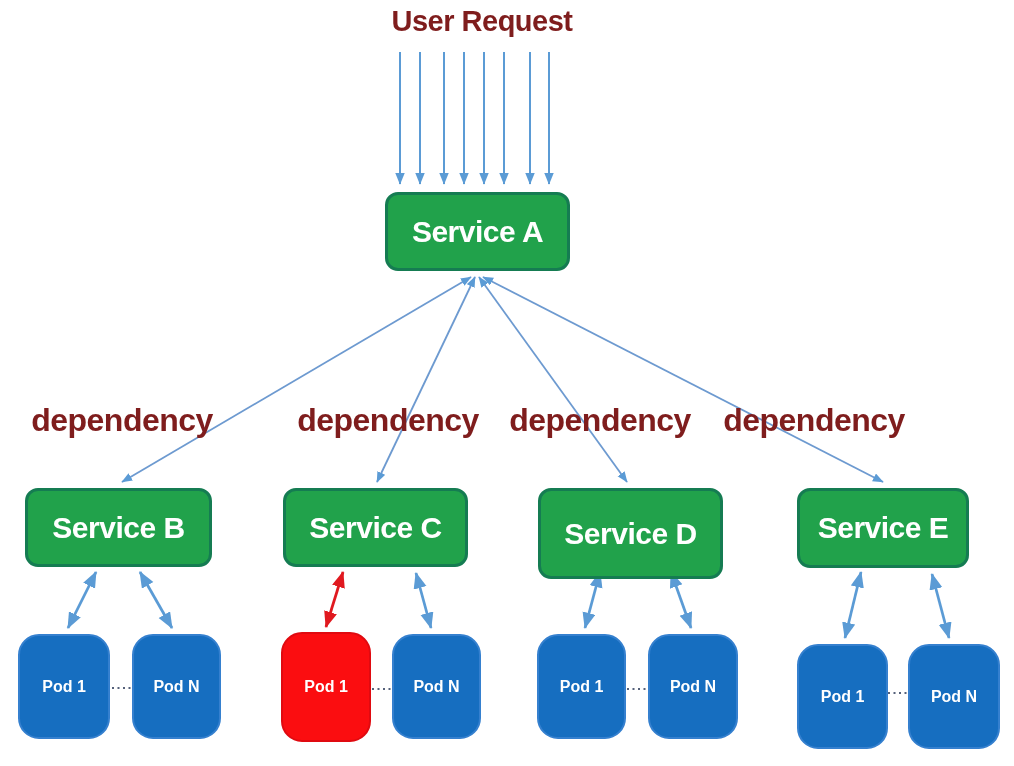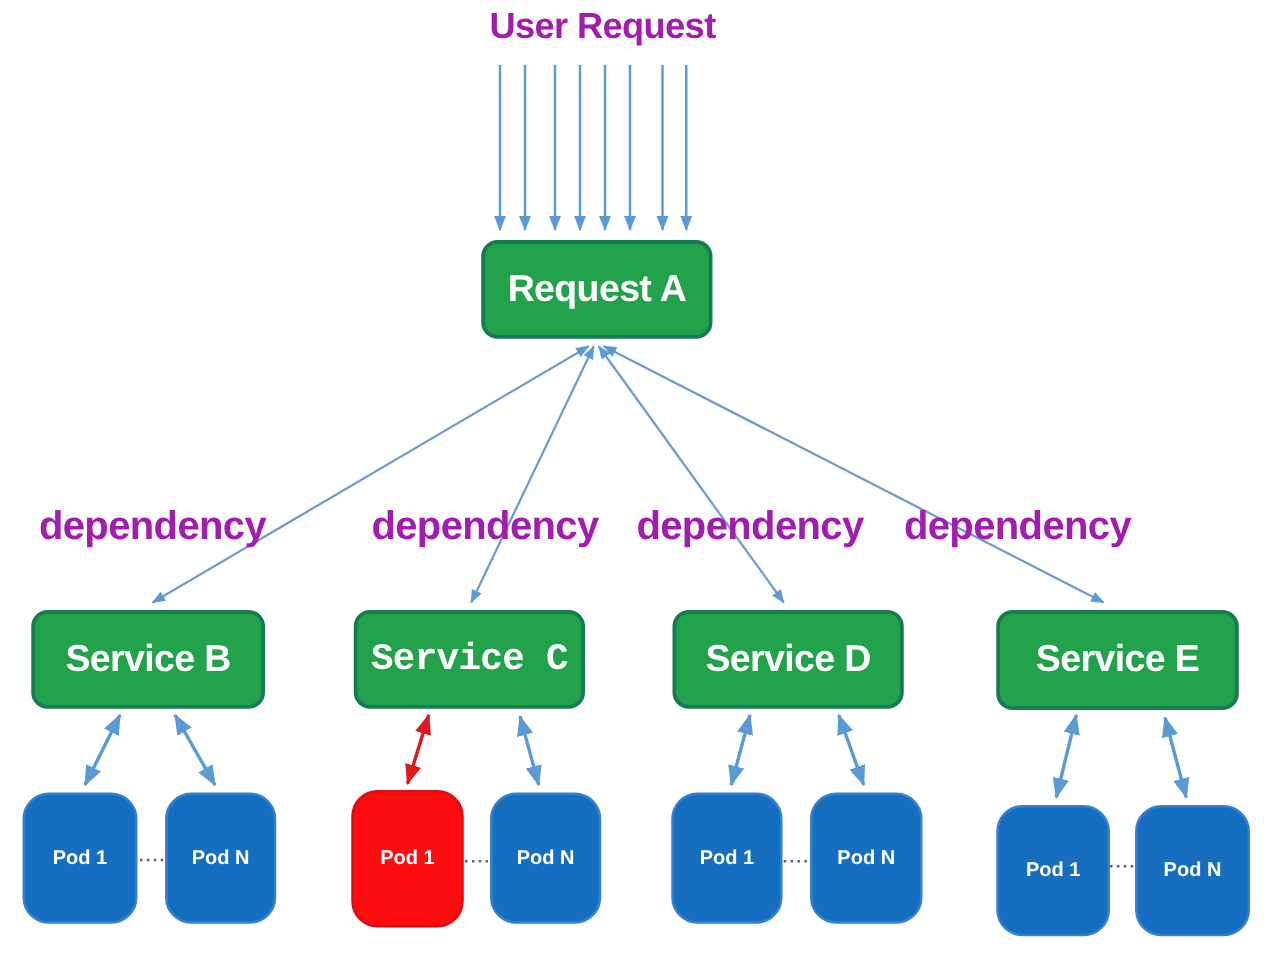--- a/index.html
+++ b/index.html
@@ -2,37 +2,37 @@
 <html><head>
 <meta charset="utf-8">
 <style>
   html,body{margin:0;padding:0;background:#ffffff;}
   .canvas{
     position:relative;width:1014px;height:766px;background:#ffffff;overflow:hidden;
     font-family:"Liberation Sans",sans-serif;
   }
   .arrows-layer{position:absolute;left:0;top:0;width:1014px;height:766px;}
   .text-label{
-    position:absolute;color:#a21caf;text-align:center;
+    position:absolute;color:#7f1d1d;text-align:center;
     font-weight:600;letter-spacing:-0.5px;white-space:nowrap;
   }
   .user-request{top:5px;left:352px;width:260px;font-size:29px;}
   .dep-label{top:402px;width:220px;font-size:32px;}
   .dep-0{left:12px;} .dep-1{left:278px;} .dep-2{left:490px;} .dep-3{left:704px;}
   .service-box{
     position:absolute;display:flex;align-items:center;justify-content:center;
     background:#21a24b;border:3px solid #157c52;border-radius:13px;
     color:#ffffff;font-size:30px;font-weight:600;letter-spacing:-0.5px;
     box-sizing:border-box;
   }
   .svc-a{left:385px;top:192px;width:185px;height:79px;}
   .svc-b{left:25px; top:488px;width:187px;height:79px;text-align:right;}
-  .svc-c{left:283px;top:488px;width:185px;height:79px;font-family:Liberation Mono, monospace;}
-  .svc-d{left:538px;top:488px;width:185px;height:79px;}
-  .svc-e{left:797px;top:488px;width:194px;height:80px;}
+  .svc-c{left:283px;top:488px;width:185px;height:79px;}
+  .svc-d{left:538px;top:488px;width:185px;height:91px;}
+  .svc-e{left:797px;top:488px;width:172px;height:80px;}
   .pod-box{
     position:absolute;display:flex;align-items:center;justify-content:center;
     background:#166ec0;border:2px solid #3580cf;border-radius:21px;
     color:#ffffff;font-size:16px;font-weight:700;box-sizing:border-box;
   }
   .pod-failed{background:#fb0d10;border-color:#e00a10;}
   .pod-b1{left:18px; top:634px;width:92px;height:105px;}
   .pod-bn{left:132px;top:634px;width:89px;height:105px;}
   .pod-c1{left:281px;top:632px;width:90px;height:110px;}
   .pod-cn{left:392px;top:634px;width:89px;height:105px;}
@@ -101,21 +101,21 @@
   </svg>
 
   <div class="text-label user-request">User Request</div>
 
   <div class="text-label dep-label dep-0">dependency</div>
   <div class="text-label dep-label dep-1">dependency</div>
   <div class="text-label dep-label dep-2">dependency</div>
   <div class="text-label dep-label dep-3">dependency</div>
 
   <div class="service-box svc-a">
-    <span>Request A</span>
+    <span>Service A</span>
   </div>
   <div class="service-box svc-b">
     <span>Service B</span>
   </div>
   <div class="service-box svc-c">
     <span>Service C</span>
   </div>
   <div class="service-box svc-d">
     <span>Service D</span>
   </div>

